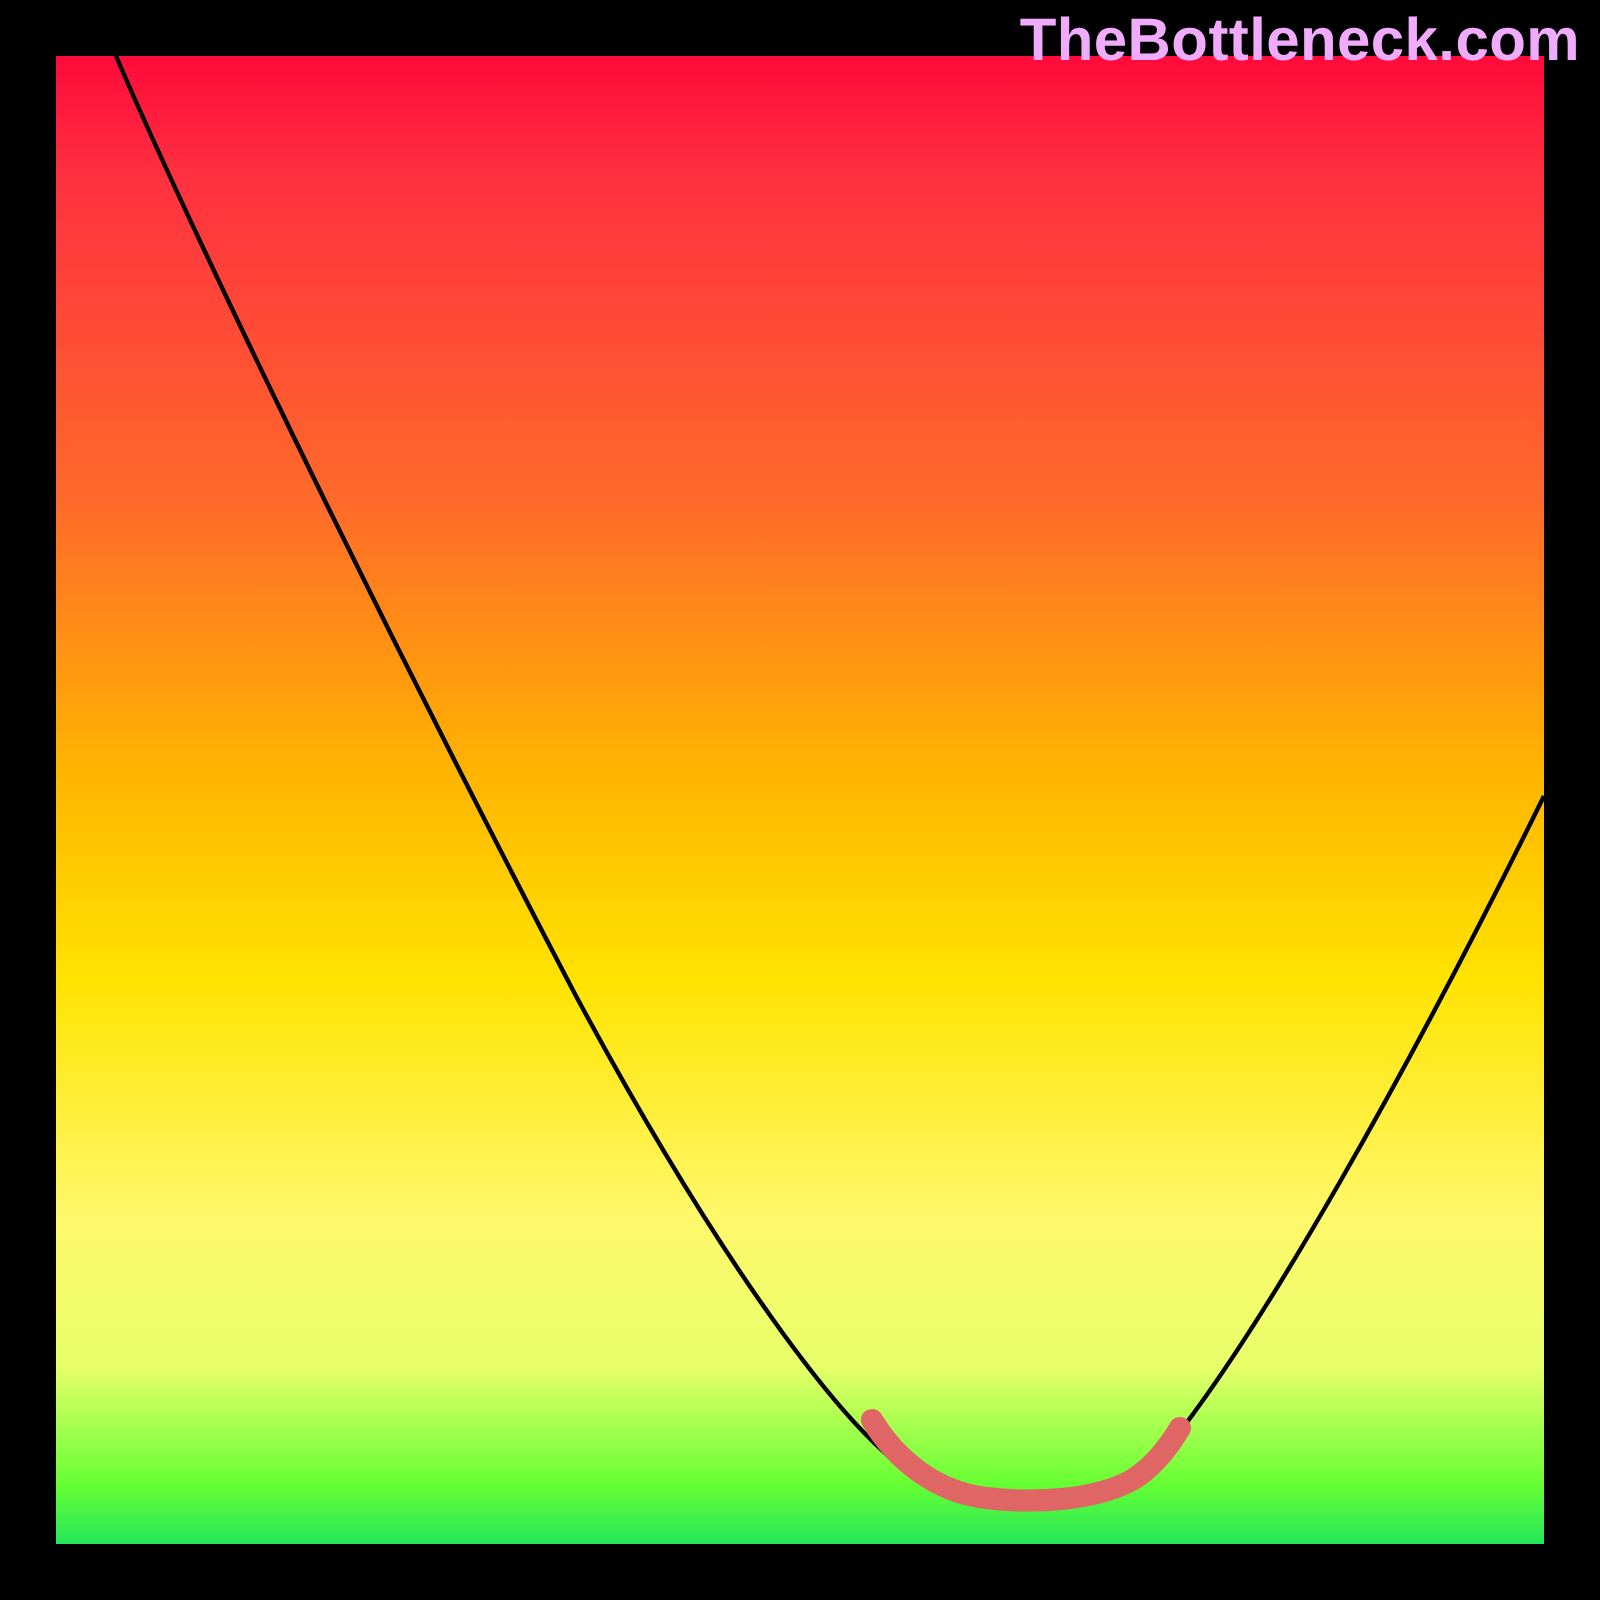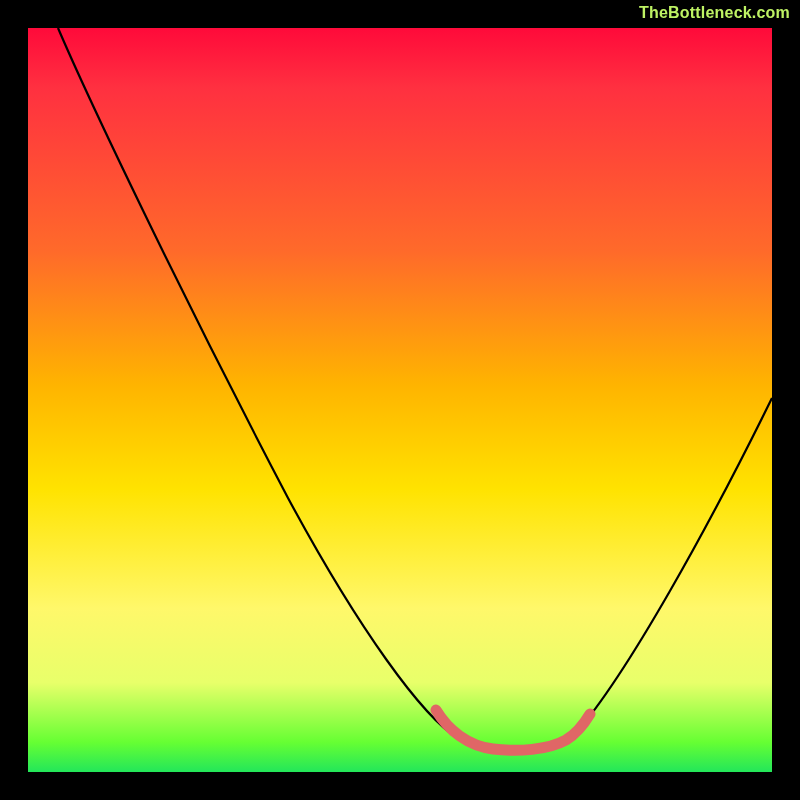--- a/index.html
+++ b/index.html
@@ -34,23 +34,23 @@
       #e8ff6a 88%,
       #66ff33 96%,
       #23e65a 100%
     );
   }
   .watermark {
     position: absolute;
     top: 4px;
     right: 10px;
     font-family: Arial, Helvetica, sans-serif;
-    font-size: 16px;
+    font-size: 30px;
     font-weight: 600;
-    color: #bef264;
+    color: #f0abfc;
     letter-spacing: 0.2px;
     user-select: none;
   }
   svg.curve {
     position: absolute;
     left: 0;
     top: 0;
     width: 744px;
     height: 744px;
     overflow: visible;

